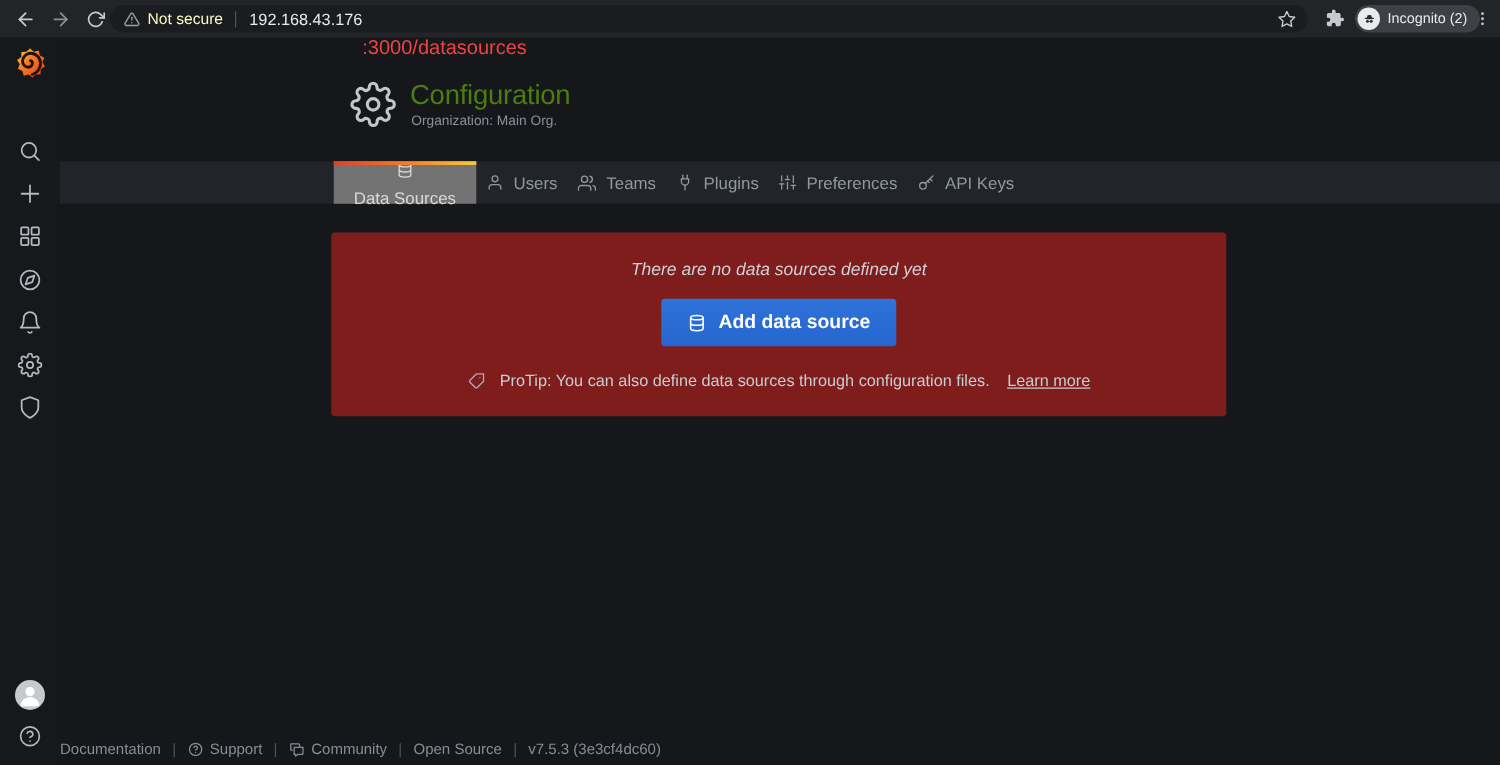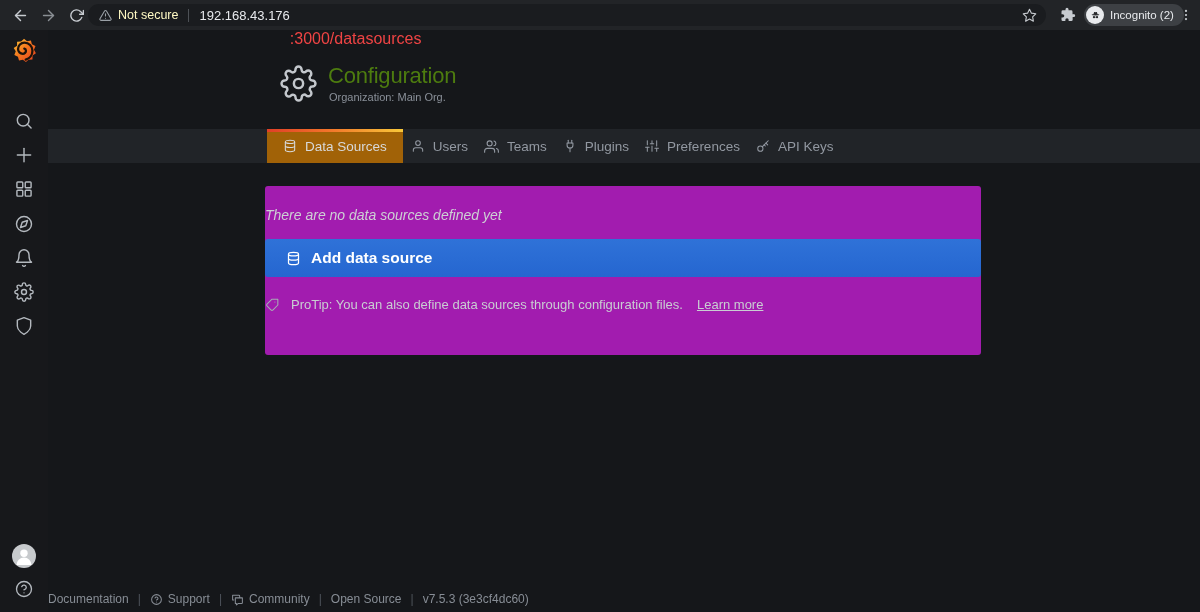--- a/index.html
+++ b/index.html
@@ -49,27 +49,27 @@
   .page-gear { position:absolute; left:232px; top:35px; color:#c3c7cc; }
   .page-title { position:absolute; left:280px; top:33px; font-size:22px; letter-spacing:-0.2px;
                 color:#4d7c0f; font-weight:400; }
   .page-subtitle { position:absolute; left:281px; top:61px; font-size:11px; color:#8a9099; }
 
   .tab-strip { position:absolute; left:0; top:99px; width:1152px; height:34px; background:#212428; }
   .tabs { position:absolute; left:219px; top:99px; height:34px; display:flex; }
   .tab { position:relative; display:flex; align-items:center; gap:8px; padding:0 8px;
          font-size:13.5px; color:#9298a1; cursor:pointer; white-space:nowrap; }
   .tab .t-icon { display:flex; color:#9298a1; }
-  .tab.active { background:#a16207; padding:0 16px; color:#d8d9da; }
+  .tab.active { background:#737373; padding:0 16px; color:#d8d9da;flex-direction:column; }
   .tab.active .t-icon { color:#d8d9da; }
   .tab.active::before { content:""; position:absolute; left:0; right:0; top:0; height:3px;
          background:linear-gradient(90deg,#e03f27 0%,#f2742a 45%,#f8c83a 100%); }
 
-  .panel { position:absolute; left:217px; top:156px; width:716px; height:169px;
-           background:#a21caf; border-radius:3px; display:flex; flex-direction:column; }
+  .panel { position:absolute; left:217px; top:156px; width:716px; height:147px;
+           background:#7f1d1d; border-radius:3px; display:flex; flex-direction:column; align-items:center; }
   .empty-msg { margin-top:21px; font-style:italic; font-size:14px; color:#cdd0d4; }
   .add-btn { margin-top:16px; height:38px; border:none; border-radius:3px; cursor:pointer;
              background:linear-gradient(180deg,#2f72d8 0%,#2566d0 100%);
              color:#ffffff; font-family:inherit; font-size:15.5px; font-weight:700;
              display:flex; align-items:center; gap:10px; padding:0 21px; }
   .protip { margin-top:20px; font-size:13px; color:#c9cdd2; display:flex; align-items:center; gap:12px; }
   .tag-icon { color:#a7adb4; display:flex; }
   .learn-more { color:#c9cdd2; text-decoration:underline; cursor:pointer; margin-left:2px; }
 
   .footer { position:absolute; left:0; bottom:6px; width:1152px; display:flex; justify-content:flex-start;

